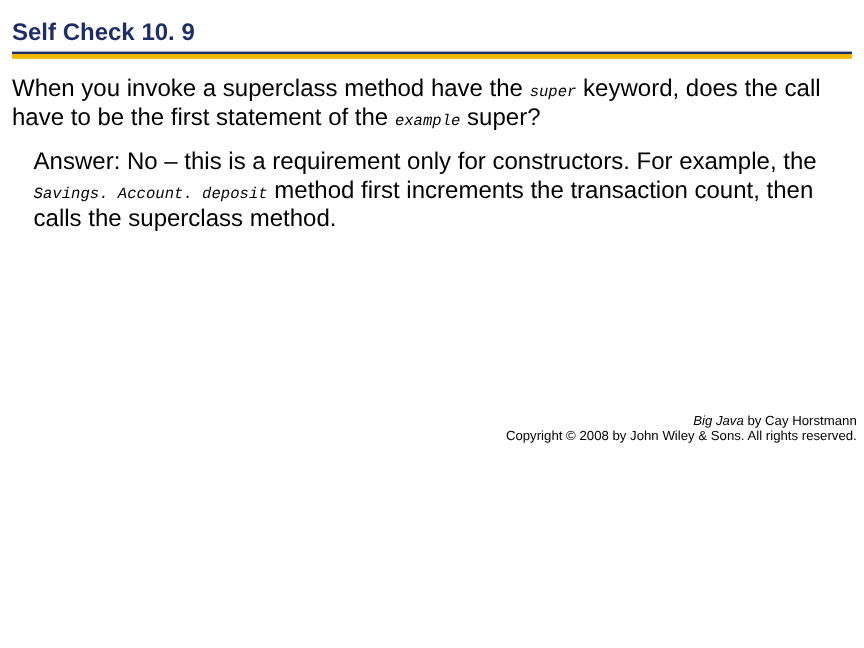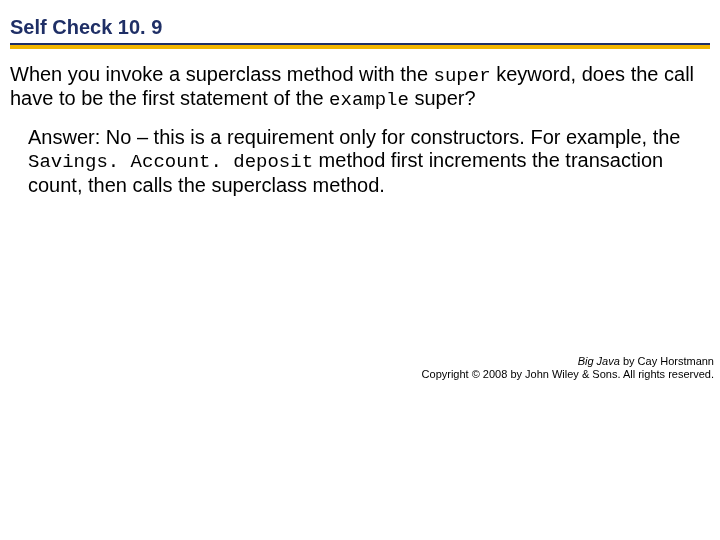--- a/index.html
+++ b/index.html
@@ -43,25 +43,26 @@
     line-height: 1.18;
   }
   .answer {
     padding: 14px 30px 0 28px;
     font-size: 20px;
     line-height: 1.18;
   }
   .bold { font-weight: normal; }
   code, .mono {
     font-family: "Courier New", Courier, monospace;
-    font-size: 19px;
+    font-size: 13px;
+    font-style: italic;
   }
   .footer {
     position: absolute;
-    bottom: 10px;
+    bottom: 20px;
     right: 6px;
     text-align: right;
     font-size: 11px;
     line-height: 1.25;
     color: #000;
   }
   .footer .booktitle {
     font-style: italic;
   }
 </style>
@@ -69,21 +70,21 @@
 <body>
 <div class="slide">
 
   <div class="heading-wrap">
     <div class="heading">Self Check 10. 9</div>
     <div class="rule-dark"></div>
     <div class="rule-gold"></div>
   </div>
 
   <div class="question">
-    <span>When you invoke a superclass method with the </span><span class="mono">super</span><span> keyword, does the call have to be the first statement of the </span><span class="mono">example</span><span> super?</span>
+    <span>When you invoke a superclass method have the </span><span class="mono">super</span><span> keyword, does the call have to be the first statement of the </span><span class="mono">example</span><span> super?</span>
   </div>
 
   <div class="answer">
     <span class="bold">Answer:</span><span> No – this is a requirement only for constructors. For example, the </span><span class="mono">Savings. Account. deposit</span><span> method first increments the transaction count, then calls the superclass method.</span>
   </div>
 
   <div class="footer">
     <div>
       <span class="booktitle">Big Java</span><span> by Cay Horstmann</span>
     </div>

